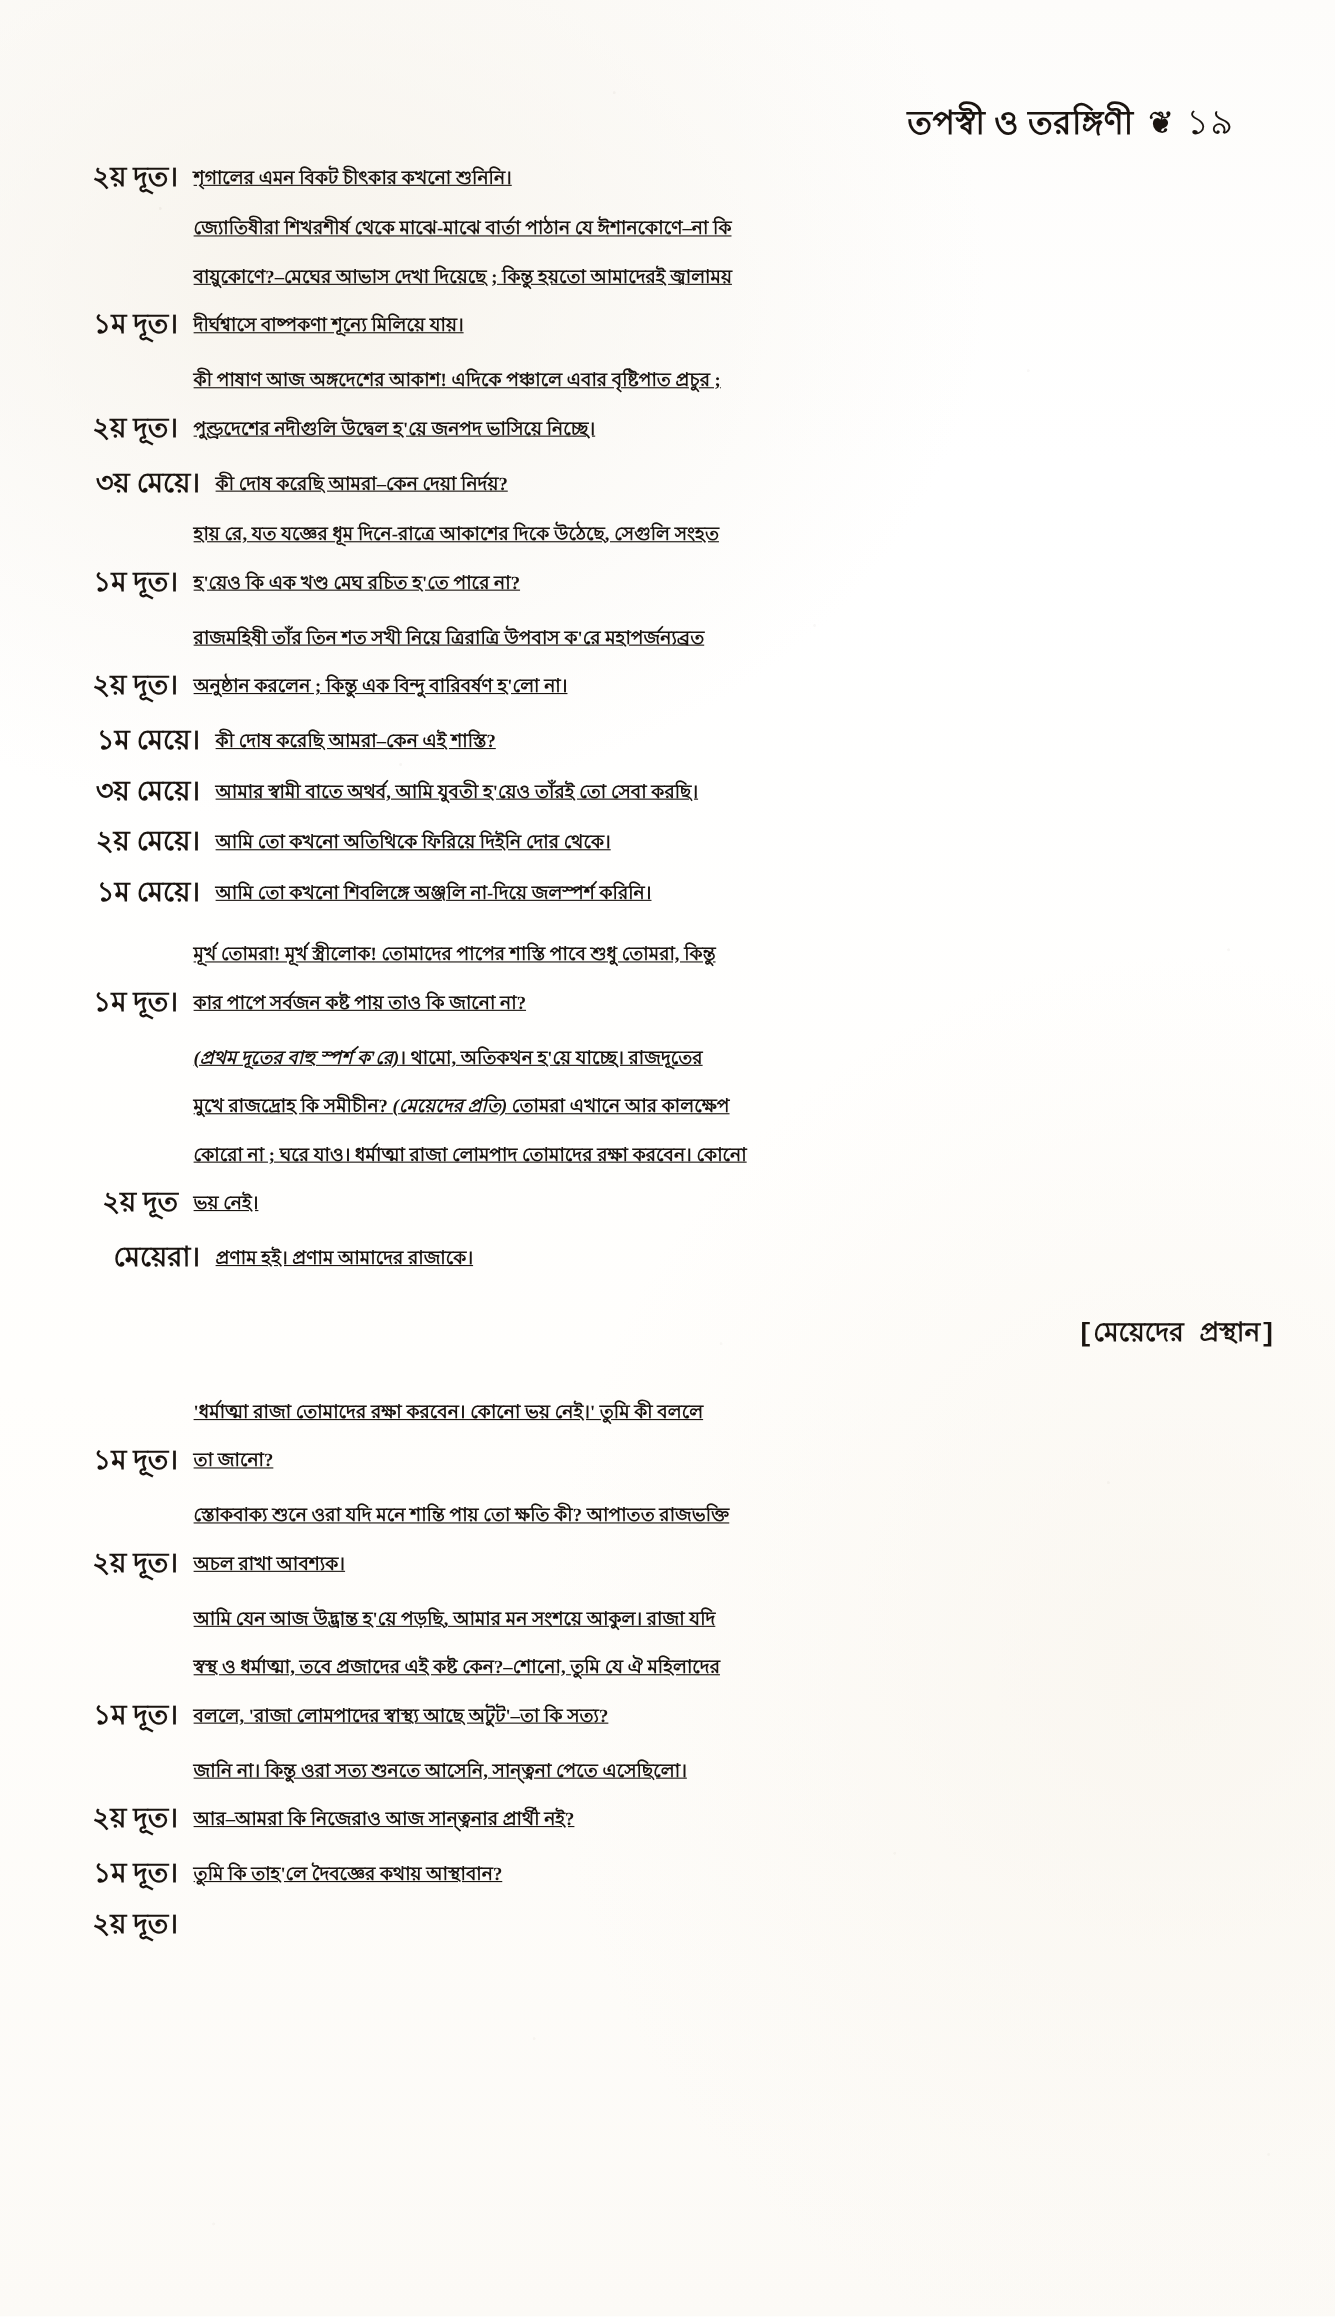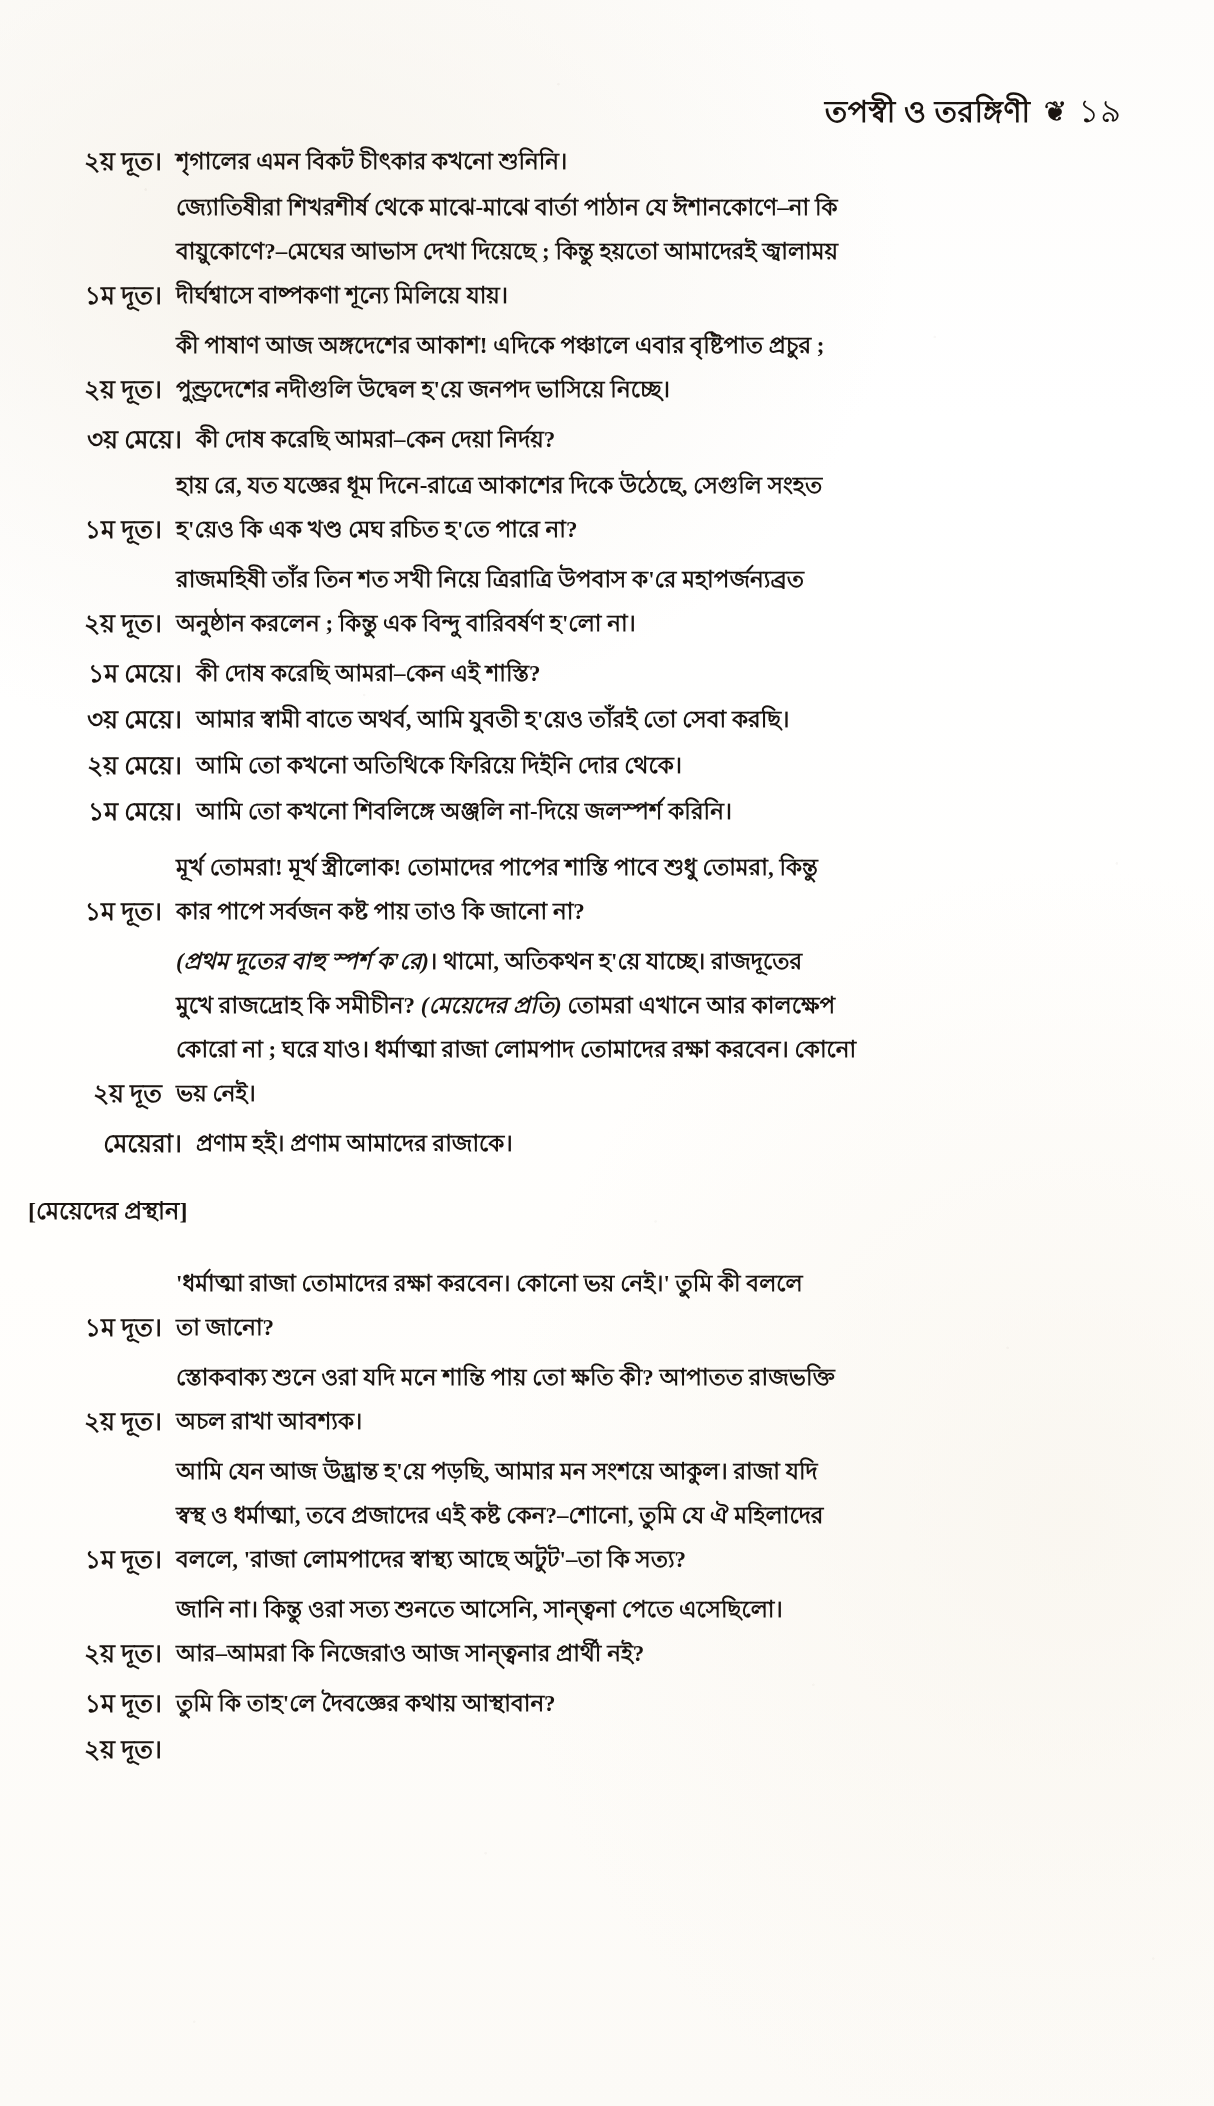--- a/index.html
+++ b/index.html
@@ -102,46 +102,48 @@
     line-height: 44px;
     white-space: nowrap;
   }
   .speaker.wide { width: 168px; }
 
   .lines {
     flex: 1 1 auto;
     min-width: 0;
   }
   .line {
-    font-size: 23px;
+    font-size: 17px;
     font-weight: 700;
     line-height: 44px;
     white-space: nowrap;
+    text-decoration: underline;
   }
 
   .line em,
   .line .ital {
     font-style: italic;
     font-weight: 700;
     margin-top: 35px;
   }
 
   
   .speech.compact { margin-bottom: 2px; }
 
   
   .gap-sm { height: 10px; }
 
   
   #stage-direction {
-    text-align: left;
+    text-align: right;
     font-size: 24px;
     font-weight: 700;
     padding-right: 14px;
     margin: 26px 0 30px 0;
+    font-family: Liberation Mono, monospace;
   }
 
   
   #ink { position: relative; }
 </style>
 </head>
 <body>
 
 <div id="page">
   <div id="speckle"></div>

